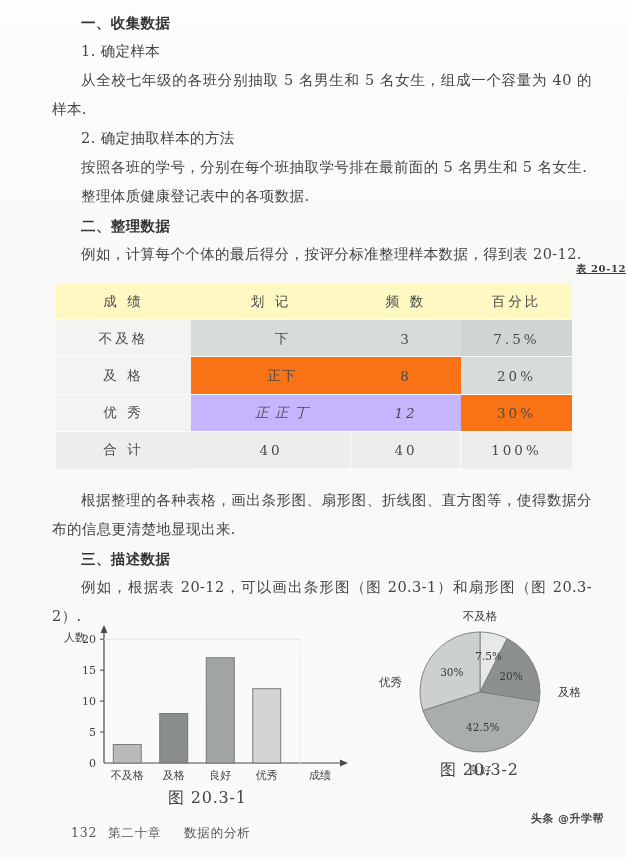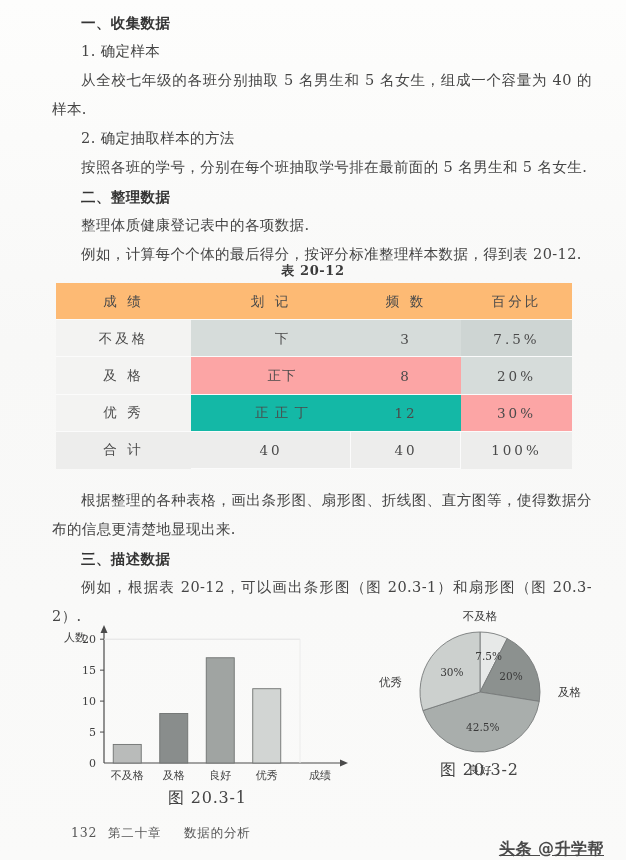--- a/index.html
+++ b/index.html
@@ -40,25 +40,26 @@
   }
   .para.indent { text-indent: 29px; }
   .para.heading { text-indent: 29px; font-weight: 600; color: #343434; }
   .para.sub { text-indent: 29px; }
 
   
   .table-caption {
     position: absolute;
     left: 0; right: 0;
     top: 262px;
-    text-align: center;
-    font-size: 13px;
+    text-align: right;
+    font-size: 10px;
     font-weight: 700;
     letter-spacing: 0.6px;
     color: #3b3b3b;
+    text-decoration: underline;
   }
 
   
   .tbl-wrap {
     position: absolute;
     left: 56px;
     top: 283px;
     width: 516px;
     height: 186px;
     background: #f2f2f1;
@@ -81,23 +82,23 @@
   }
   table.data tr { height: 31px; }
   .c-grade { width: 135px; background: #f3f3f2; }
   .c-tally { width: 160px; }
   .c-freq  { width: 110px; }
   .c-pct   { width: 111px; }
 
   
   .sh  { background: #d6dcda; }
   .sh2 { background: #ced5d3; }
-  .sh3 { background: #fca5a5; }
-  .sh-lite { background: #14b8a6; }
-  .hdrow td { background: #fdba74; }
+  .sh3 { background: #f97316; }
+  .sh-lite { background: #c4b5fd; font-style: italic; }
+  .hdrow td { background: #fef9c3; }
   .tally-cell { text-align: left; padding-left: 22px !important; letter-spacing: 1px !important; }
   .total-row td { background: #ededec; }
   .rowline td { box-shadow: inset 0 -1px 0 #fbfbfb; }
   .vline { box-shadow: inset -1px 0 0 #fbfbfb, inset 0 -1px 0 #fbfbfb; }
 
   
   .figures {
     position: absolute;
     left: 0; right: 0;
     top: 596px;
@@ -123,43 +124,42 @@
     bottom: 18px;
     font-size: 12.5px;
     color: #565656;
     letter-spacing: 0.8px;
   }
   .footer .pg { margin-right: 6px; margin-left: 18px; }
   .footer .ch { margin-right: 18px; }
   .watermark {
     position: absolute;
     right: 22px;
-    bottom: 0;
-    font-size: 16px;
+    bottom: 34px;
+    font-size: 11px;
     font-weight: 700;
     color: #4a4a4a;
     letter-spacing: 0.5px;
     font-family: "DejaVu Sans", "Liberation Sans", sans-serif;
-    text-decoration: underline;
   }
   svg text { font-family: "DejaVu Serif", "Liberation Serif", serif; }
 </style>
 </head>
 <body>
 
 <div class="page">
 
   <div class="body-text">
     <p class="para heading">一、收集数据</p>
     <p class="para sub">1. 确定样本</p>
     <p class="para indent">从全校七年级的各班分别抽取 5 名男生和 5 名女生，组成一个容量为 40 的样本.</p>
     <p class="para sub">2. 确定抽取样本的方法</p>
     <p class="para indent">按照各班的学号，分别在每个班抽取学号排在最前面的 5 名男生和 5 名女生.</p>
+    <p class="para indent">整理体质健康登记表中的各项数据.</p>
     <p class="para heading">二、整理数据</p>
-    <p class="para indent">整理体质健康登记表中的各项数据.</p>
     <p class="para indent">例如，计算每个个体的最后得分，按评分标准整理样本数据，得到表 20-12.</p>
   </div>
 
   <div class="table-caption">表 20-12</div>
 
   <div class="tbl-wrap">
     <table class="data">
       <colgroup>
         <col class="c-grade">
           <col class="c-tally">

